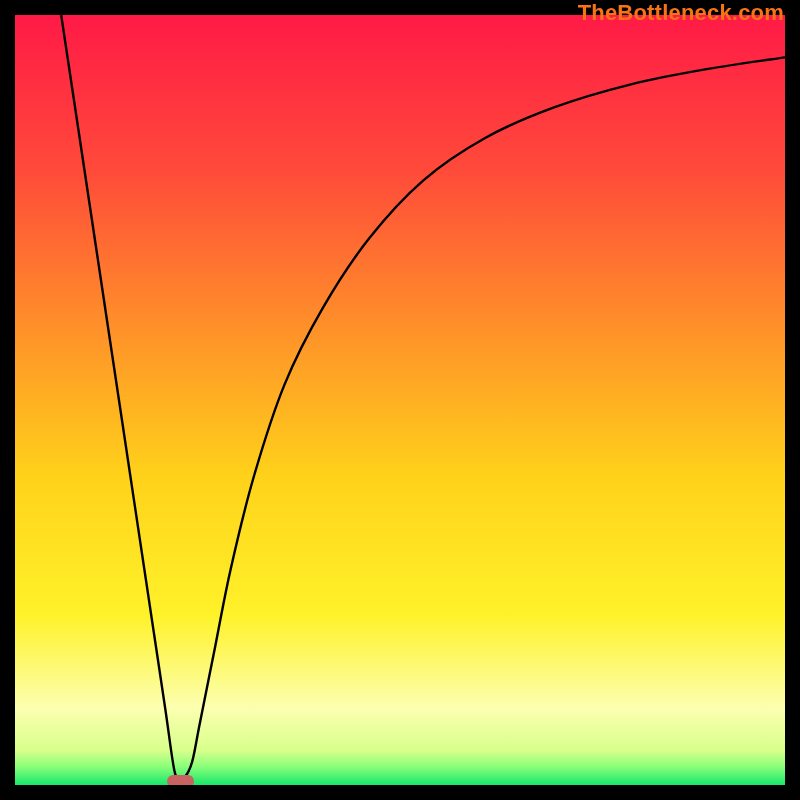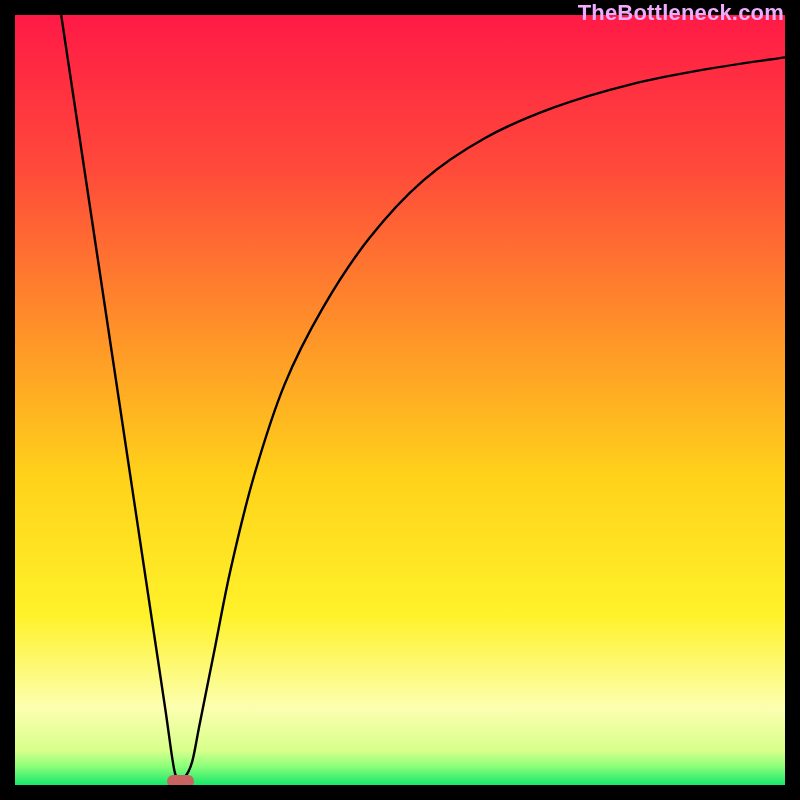--- a/index.html
+++ b/index.html
@@ -23,21 +23,21 @@
     position: absolute;
     left: 0;
     top: 0;
     width: 770px;
     height: 770px;
   }
   .watermark {
     position: absolute;
     top: 0px;
     right: 16px;
-    color: #f0abfc;
+    color: #f97316;
     font-size: 22px;
     font-weight: 600;
     letter-spacing: 0.2px;
     z-index: 50;
   }
   svg { display: block; }
 </style>
 </head>
 <body>
 

